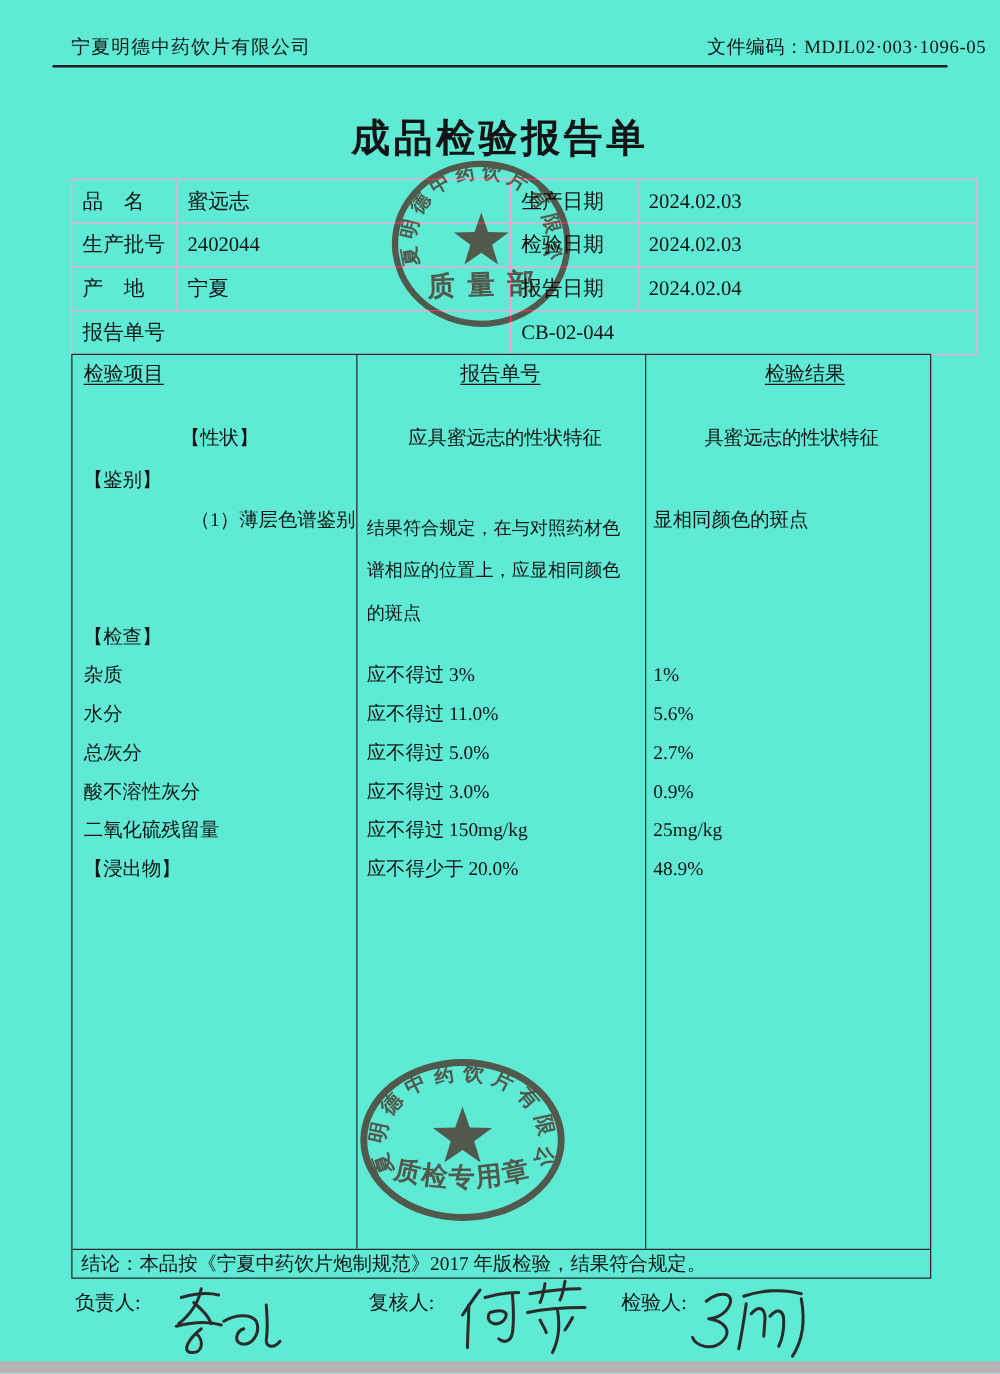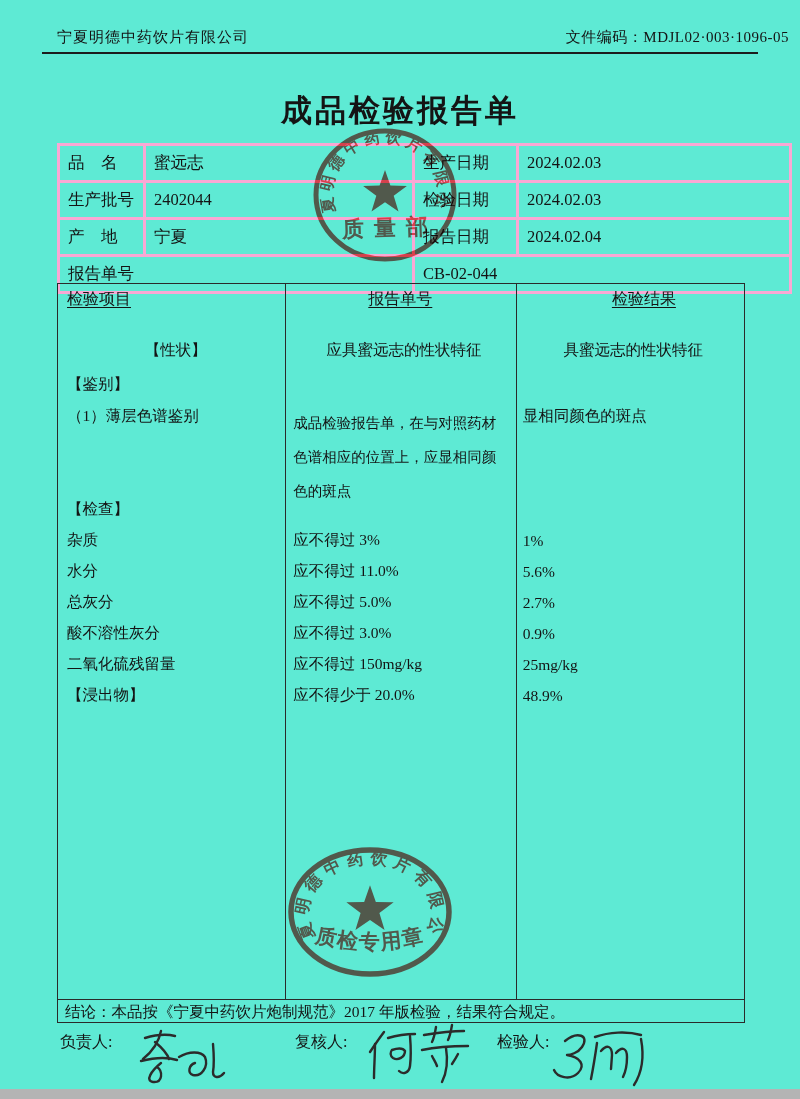--- a/index.html
+++ b/index.html
@@ -9,39 +9,39 @@
   }
   
   .hdr-company{position:absolute;left:57px;top:28px;font-size:15px;letter-spacing:1px;}
   .hdr-code{position:absolute;right:55px;top:28px;font-size:15px;letter-spacing:.5px;}
   .hdr-rule{position:absolute;left:42px;top:52px;width:716px;height:2px;background:#1c1c1c;}
   
   .title{position:absolute;left:0;top:90px;width:800px;text-align:center;
          font-size:31px;font-weight:bold;letter-spacing:3px;}
   
   .info-table{position:absolute;left:57px;top:143px;width:688px;border-collapse:collapse;table-layout:fixed;}
-  .info-table td{border:3px solid #f9a8d4;height:34px;font-size:16.5px;padding:0 0 0 8px;white-space:nowrap;overflow:visible;}
+  .info-table td{border:1px solid #f9a8d4;height:34px;font-size:16.5px;padding:0 0 0 8px;white-space:nowrap;overflow:visible;}
   .info-table .c1{width:75px;} .info-table .c2{width:258px;} .info-table .c3{width:93px;} .info-table .c4{width:262px;}
   
   .main-box{position:absolute;left:57px;top:283px;width:688px;height:740px;border:1px solid #2a2a2a;box-sizing:border-box;font-size:15.5px;}
   .vline{position:absolute;top:0;height:715px;width:0;border-left:1px solid #2a2a2a;}
   .vline.v1{left:227px;} .vline.v2{left:458px;}
   .mt-headers{position:absolute;top:5px;left:0;width:100%;display:flex;gap:43px;}
   .mt-headers span{text-decoration:underline;text-underline-offset:3px;font-size:16px;}
   .mh1{width:227px;padding-left:9px;box-sizing:border-box;text-align:left;}
   .mh2{width:231px;text-align:center;}
   .mh3{width:230px;text-align:center;}
   .mt-rows{position:absolute;top:49px;left:0;width:100%;}
   .mrow{display:flex;align-items:center;}
   .mrow .mc1{width:227px;padding-left:9px;box-sizing:border-box;}
   .mrow .mc2{width:231px;padding-left:9px;box-sizing:border-box;}
   .mrow .mc3{width:230px;padding-left:8px;box-sizing:border-box;}
   .h35{height:35px;text-align:center;} .h32{height:32px;} .h31{height:31px;}
   .mrow.tall{height:93px;align-items:flex-start;}
-  .mrow.tall .mc1{padding-top:6px;}
+  .mrow.tall .mc1{padding-top:6px;text-align:right;}
   .mrow.tall .mc2{padding-top:6px;font-size:14.5px;line-height:34px;padding-right:4px;}
   .mrow.tall .mc3{padding-top:6px;}
   .conclusion{position:absolute;left:0;top:715px;width:100%;height:25px;border-top:1px solid #2a2a2a;
               box-sizing:border-box;font-size:15.5px;line-height:24px;padding-left:7px;}
   
   .sig-area{position:absolute;left:57px;top:1028px;width:688px;height:60px;font-size:16px;}
   .sig-label{position:absolute;top:4px;white-space:nowrap;}
   .sl1{left:3px;} .sl2{left:238px;} .sl3{left:440px;}
   .sig-svg{position:absolute;}
   .sg1{left:60px;top:-2px;} .sg2{left:305px;top:-6px;} .sg3{left:490px;top:-2px;}
@@ -107,21 +107,21 @@
         <span class="mc2">应具蜜远志的性状特征</span>
         <span class="mc3">具蜜远志的性状特征</span>
       </div>
       <div class="mrow h32">
         <span class="mc1">【鉴别】</span>
         <span class="mc2"></span>
         <span class="mc3"></span>
       </div>
       <div class="mrow tall">
         <span class="mc1">（1）薄层色谱鉴别</span>
-        <span class="mc2">成品检验报告单，在与对照药材色谱相应的位置上，应显相同颜色的斑点</span>
+        <span class="mc2">结果符合规定，在与对照药材色谱相应的位置上，应显相同颜色的斑点</span>
         <span class="mc3">显相同颜色的斑点</span>
       </div>
       <div class="mrow h32">
         <span class="mc1">【检查】</span>
         <span class="mc2"></span>
         <span class="mc3"></span>
       </div>
       <div class="mrow h31">
         <span class="mc1">杂质</span>
         <span class="mc2">应不得过 3%</span>

